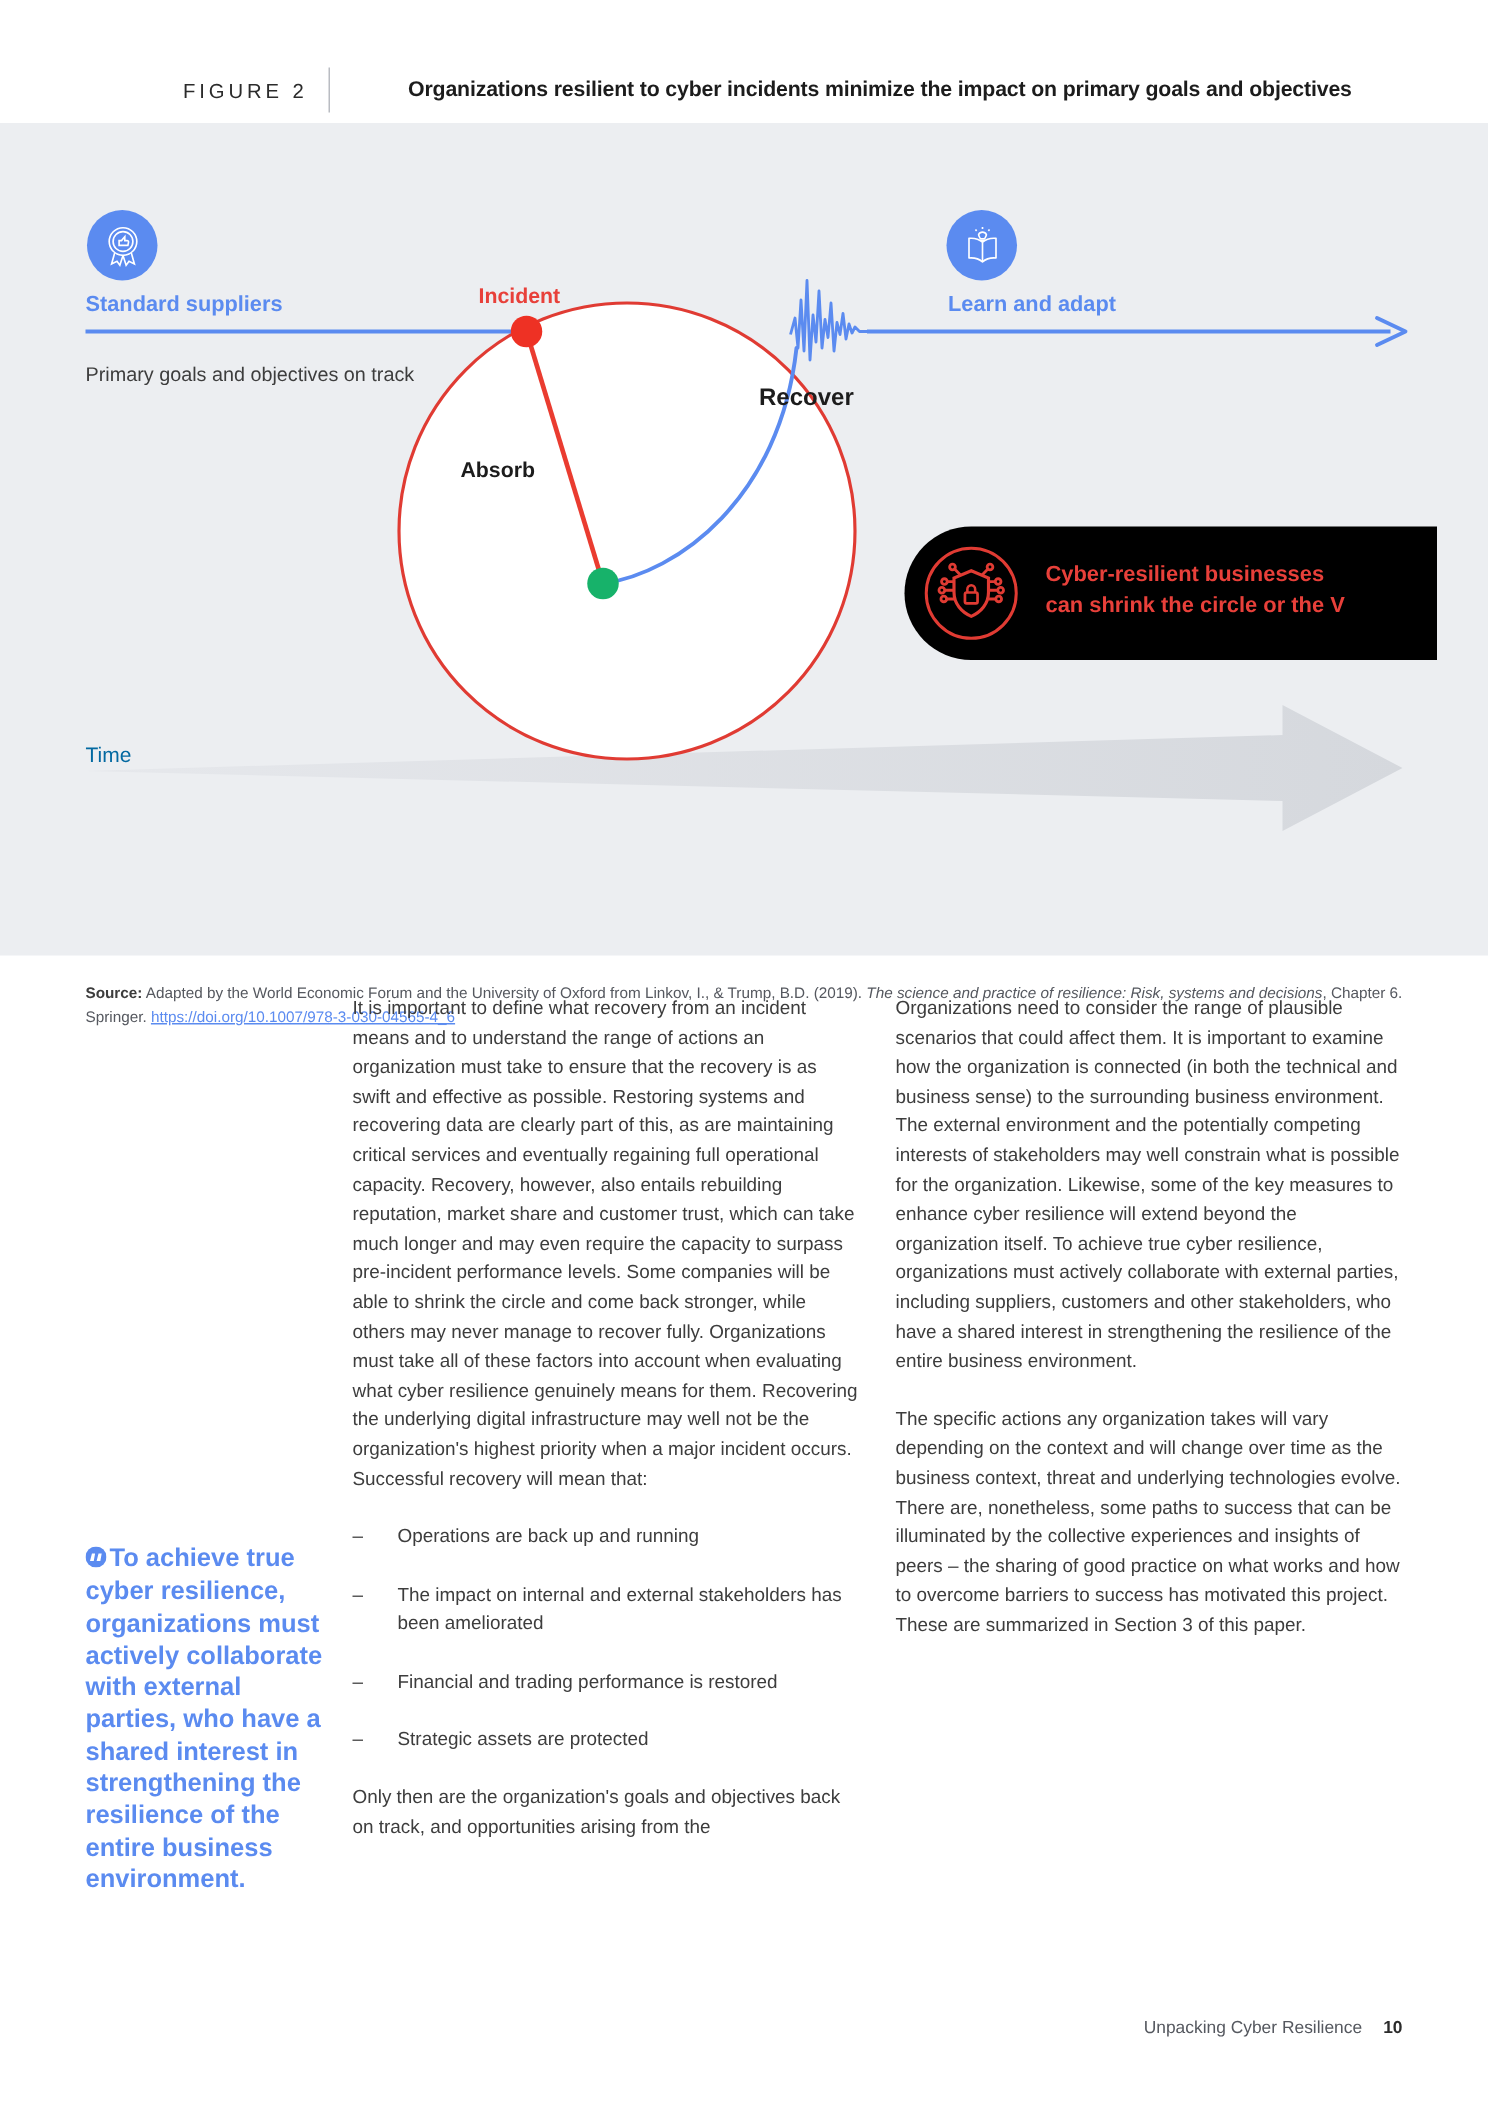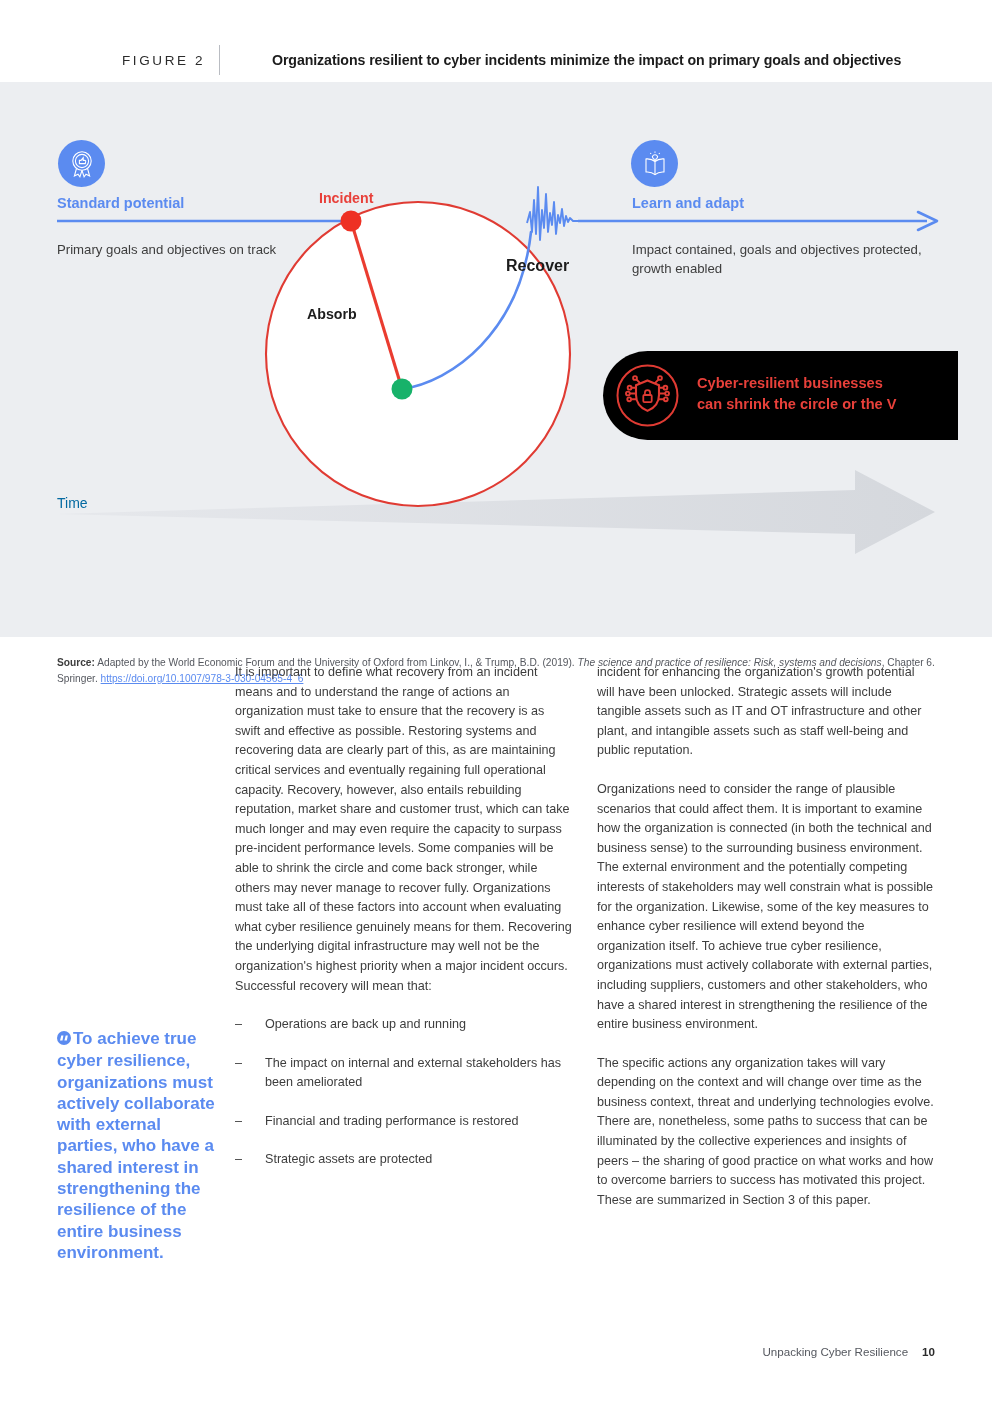--- a/index.html
+++ b/index.html
@@ -244,25 +244,24 @@
       <path d="M15 12.5 C12.6 10.4 9.4 9.6 6 9.9 V23 c3.4-0.3 6.6 0.5 9 2.6 2.4-2.1 5.6-2.9 9-2.6 V9.9 c-3.4-0.3-6.6 0.5-9 2.6 z"></path>
       <line x1="15" y1="12.5" x2="15" y2="25.6"></line>
       <path d="M12.4 7.4 a2.9 2.9 0 0 1 5.2 0 c0 1.3-0.9 1.9-1.2 2.8 h-2.8 c-0.3-0.9-1.2-1.5-1.2-2.8 z"></path>
       <line x1="13.8" y1="11.3" x2="16.2" y2="11.3"></line>
       <line x1="15" y1="2.4" x2="15" y2="3.7"></line>
       <line x1="10.3" y1="4.0" x2="11.1" y2="4.9"></line>
       <line x1="19.7" y1="4.0" x2="18.9" y2="4.9"></line>
     </svg>
   </div>
 
-  <span class="lbl-blue" id="lbl-standard">Standard potential</span>
+  <span class="lbl-blue" id="lbl-standard">Standard suppliers</span>
   <span class="lbl-blue" id="lbl-learn">Learn and adapt</span>
 
   <div class="desc" id="desc-left">Primary goals and objectives on track</div>
-  <div class="desc" id="desc-right">Impact contained, goals and objectives protected, growth enabled</div>
 
   <span style="position:absolute;left:319px;top:108px;font-size:14.2px;font-weight:bold;color:#e8403a;">Incident</span>
   <span style="position:absolute;left:307px;top:224px;font-size:14.2px;font-weight:bold;color:#1c1c1c;text-align:center;">Absorb</span>
   <span style="position:absolute;left:506px;top:175px;font-size:16px;font-weight:bold;color:#1c1c1c;">Recover</span>
 
   <span id="time-label">Time</span>
 
   <div class="callout">
     <div class="callout-icon">
       <svg width="63" height="63" viewBox="0 0 63 63" fill="none" stroke="#e03b33" stroke-width="1.9">
@@ -307,24 +306,24 @@
     </li>
     <li>
       <span class="dash">–</span>
       <span>Financial and trading performance is restored</span>
     </li>
     <li>
       <span class="dash">–</span>
       <span>Strategic assets are protected</span>
     </li>
   </ul>
+  <p>Only then are the organization's goals and objectives back on track, and opportunities arising from the</p>
 </div>
 
 <div class="col" id="col-2">
-  <p>incident for enhancing the organization's growth potential will have been unlocked. Strategic assets will include tangible assets such as IT and OT infrastructure and other plant, and intangible assets such as staff well-being and public reputation.</p>
   <p>Organizations need to consider the range of plausible scenarios that could affect them. It is important to examine how the organization is connected (in both the technical and business sense) to the surrounding business environment. The external environment and the potentially competing interests of stakeholders may well constrain what is possible for the organization. Likewise, some of the key measures to enhance cyber resilience will extend beyond the organization itself. To achieve true cyber resilience, organizations must actively collaborate with external parties, including suppliers, customers and other stakeholders, who have a shared interest in strengthening the resilience of the entire business environment.</p>
   <p>The specific actions any organization takes will vary depending on the context and will change over time as the business context, threat and underlying technologies evolve. There are, nonetheless, some paths to success that can be illuminated by the collective experiences and insights of peers – the sharing of good practice on what works and how to overcome barriers to success has motivated this project. These are summarized in Section 3 of this paper.</p>
 </div>
 
 <div id="pullquote">
   <span class="quote-mark">
     <svg width="14" height="14" viewBox="0 0 14 14">
       <circle cx="7" cy="7" r="7" fill="#5b8bf0"></circle>
       <path d="M3.0 9.6 L4.3 4.6 h2.1 L5.5 9.6 z M7.4 9.6 L8.7 4.6 h2.1 L9.9 9.6 z" fill="#ffffff"></path>
     </svg>

